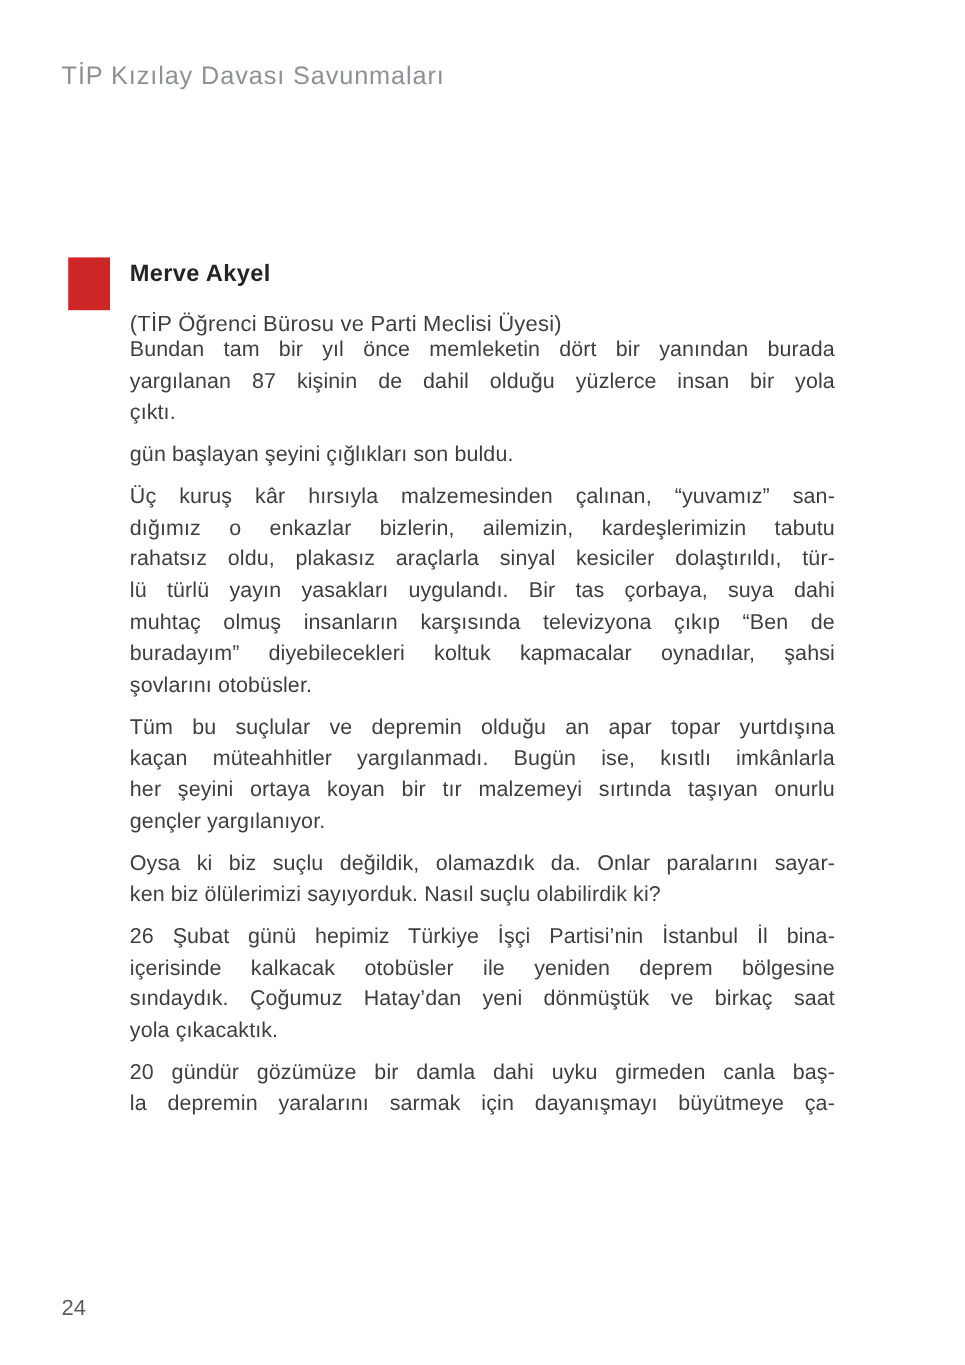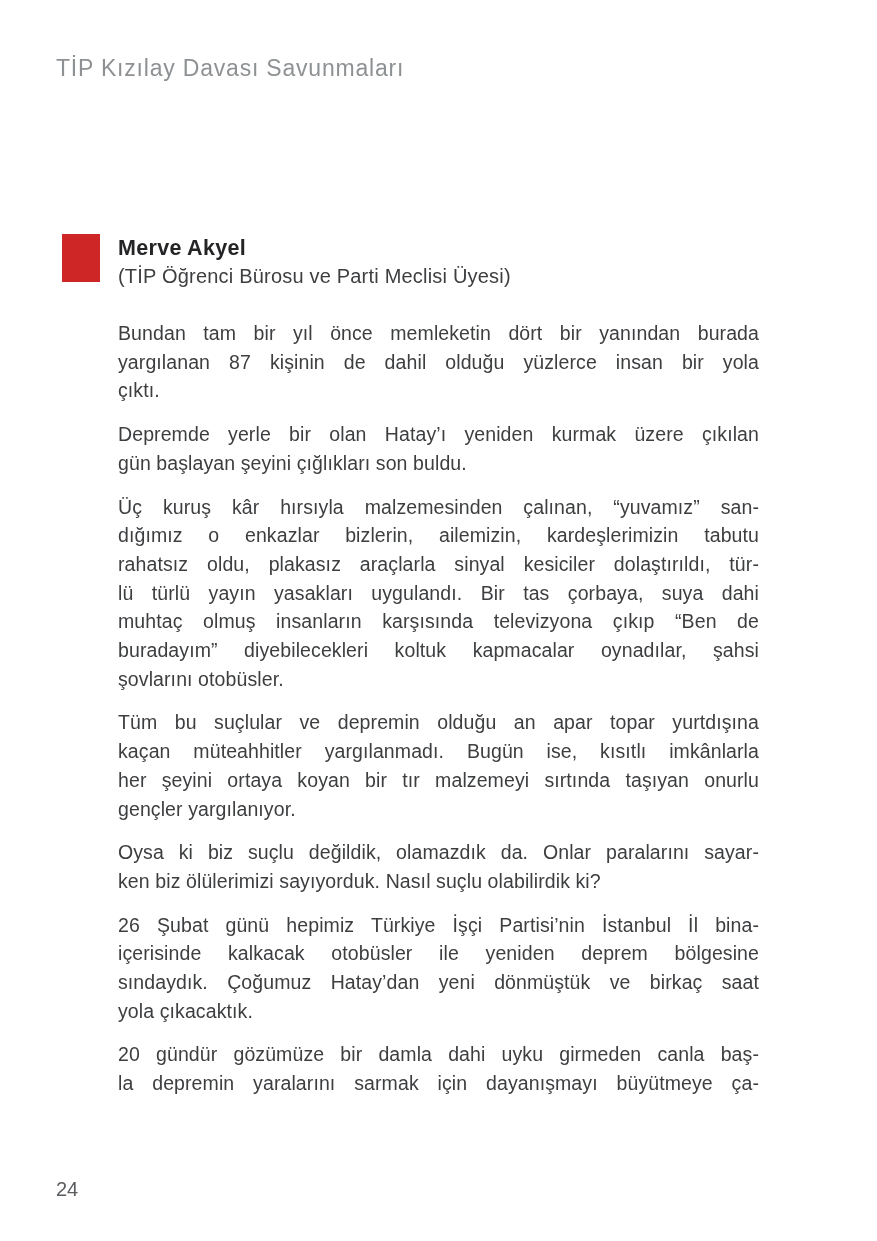--- a/index.html
+++ b/index.html
@@ -38,28 +38,29 @@
     font-weight: bold;
     letter-spacing: 0.3px;
     color: var(--name-text, #242426);
     line-height: 28px;
   }
   .speaker-role {
     font-size: 20px;
     letter-spacing: 0.2px;
     color: var(--body-text, #3d3e40);
     line-height: 29px;
+    margin-top: 19px;
   }
   .body-text {
     position: absolute;
     left: 118px;
     top: 304px;
     width: 641px;
   }
-  .para { margin: 15px 0 9px 0; }
+  .para { margin: 0 0 9px 0; }
   .line {
     font-size: 19.5px;
     line-height: 28.7px;
     letter-spacing: 0.1px;
     color: var(--body-text, #3d3e40);
     text-align: left;
   }
   .line.j {
     text-align: justify;
     text-align-last: justify;
@@ -86,21 +87,20 @@
     <div class="speaker-role">(TİP Öğrenci Bürosu ve Parti Meclisi Üyesi)</div>
   </div>
 
   <div class="body-text">
       <div class="para">
         <div class="line j">Bundan tam bir yıl önce memleketin dört bir yanından burada</div>
         <div class="line j">yargılanan 87 kişinin de dahil olduğu yüzlerce insan bir yola</div>
         <div class="line">çıktı.</div>
       </div>
       <div class="para">
-        <div class="line j">Depremde yerle bir olan Hatay’ı yeniden kurmak üzere çıkılan</div>
         <div class="line">gün başlayan şeyini çığlıkları son buldu.</div>
       </div>
       <div class="para">
         <div class="line j">Üç kuruş kâr hırsıyla malzemesinden çalınan, “yuvamız” san-</div>
         <div class="line j">dığımız o enkazlar bizlerin, ailemizin, kardeşlerimizin tabutu</div>
         <div class="line j">rahatsız oldu, plakasız araçlarla sinyal kesiciler dolaştırıldı, tür-</div>
         <div class="line j">lü türlü yayın yasakları uygulandı. Bir tas çorbaya, suya dahi</div>
         <div class="line j">muhtaç olmuş insanların karşısında televizyona çıkıp “Ben de</div>
         <div class="line j">buradayım” diyebilecekleri koltuk kapmacalar oynadılar, şahsi</div>
         <div class="line">şovlarını otobüsler.</div>

